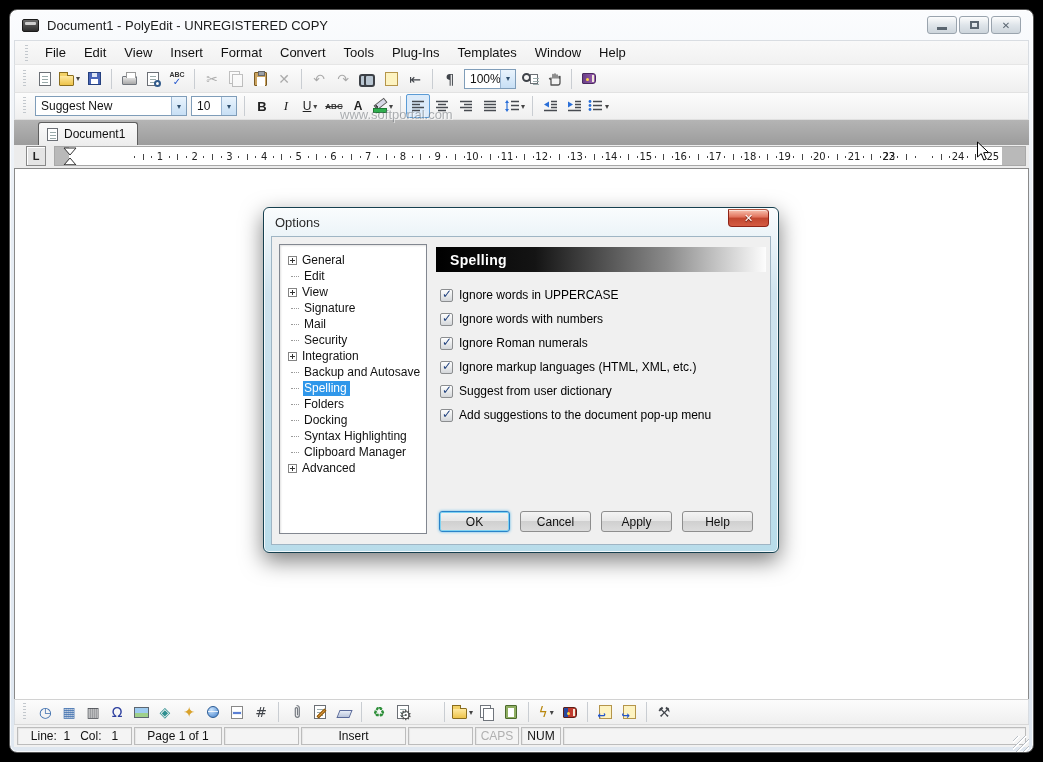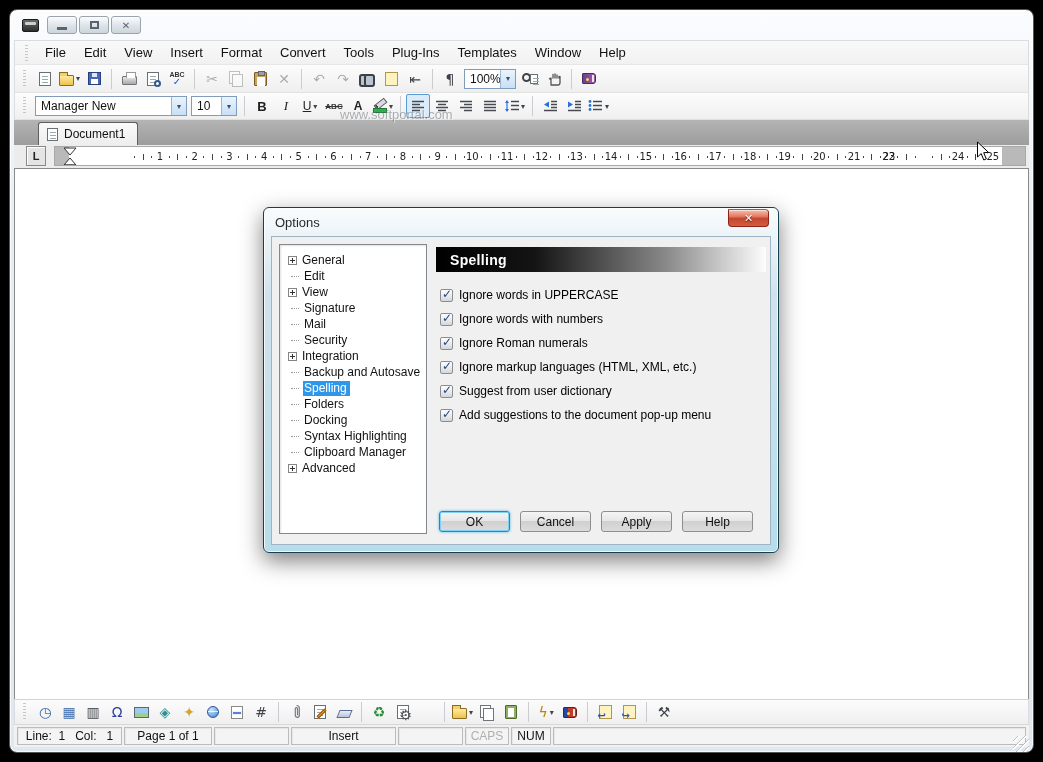--- a/index.html
+++ b/index.html
@@ -233,20 +233,21 @@
     background:repeating-linear-gradient(135deg,transparent 0 3px,#b9bfc6 3px 4px,#fff 4px 5px); }
   .frame-bottom { position:absolute; left:4px; right:4px; bottom:0; height:7px; }
 </style>
 </head>
 <body>
 
 <div id="win">
 
   <div id="titlebar">
     <span class="app-icon"></span>
+    <span id="title-text">Document1 - PolyEdit - UNREGISTERED COPY</span>
     <span class="winbtns">
       <span class="wbtn">
           <span class="bar"></span>
         </span>
       <span class="wbtn">
           <span class="box"></span>
         </span>
       <span class="wbtn g">✕</span>
     </span>
   </div>
@@ -333,21 +334,21 @@
           <path d="M3 13 L3 6 M5 6 L5 2.5 M7 6 L7 2 M9 6 L9 3 M11 6 L11 4.5 M3 13h7c1.5 0 2-1 2-2.5V4.5M3 8 L1.5 6.5" fill="none" stroke="#555" stroke-width="1.3" stroke-linecap="round"></path>
         </svg>
       </span>
       <span class="tsep"></span>
       <span class="tbtn">
         <span class="ic-book"></span>
       </span>
     </div>
   <div id="toolbar2" class="toolbar">
       <span class="tcombo" style="width: 152px;">
-        <span class="cval">Manager New</span>
+        <span class="cval">Suggest New</span>
         <span class="cdd">▾</span>
       </span>
       <span class="tcombo" style="width: 46px;">
         <span class="cval">10</span>
         <span class="cdd">▾</span>
       </span>
       <span class="tsep"></span>
       <span class="tbtn">
         <b style="font-size:13px;color:#222">B</b>
       </span>
@@ -631,21 +632,21 @@
           <span class="arr">↪</span>
         </span>
       </span>
       <span class="tsep"></span>
       <span class="tbtn">
         <span class="g dk">⚒</span>
       </span>
     </div>
 
   <div id="statusbar">
-      <span class="scell" style="width: 105px;">Line:  1   Col:   1</span>
+      <span class="scell" style="width: 115px;">Line:  1   Col:   1</span>
       <span class="scell" style="width: 88px;">Page 1 of 1</span>
       <span class="scell" style="width: 75px;"></span>
       <span class="scell" style="width: 105px;">Insert</span>
       <span class="scell" style="width: 65px;"></span>
       <span class="scell muted" style="width: 44px;">CAPS</span>
       <span class="scell" style="width: 40px;">NUM</span>
       <span class="scell" style="flex: 1 1 0%;"></span>
     </div>
   <div class="frame-bottom">
     <div id="resize-grip"></div>

